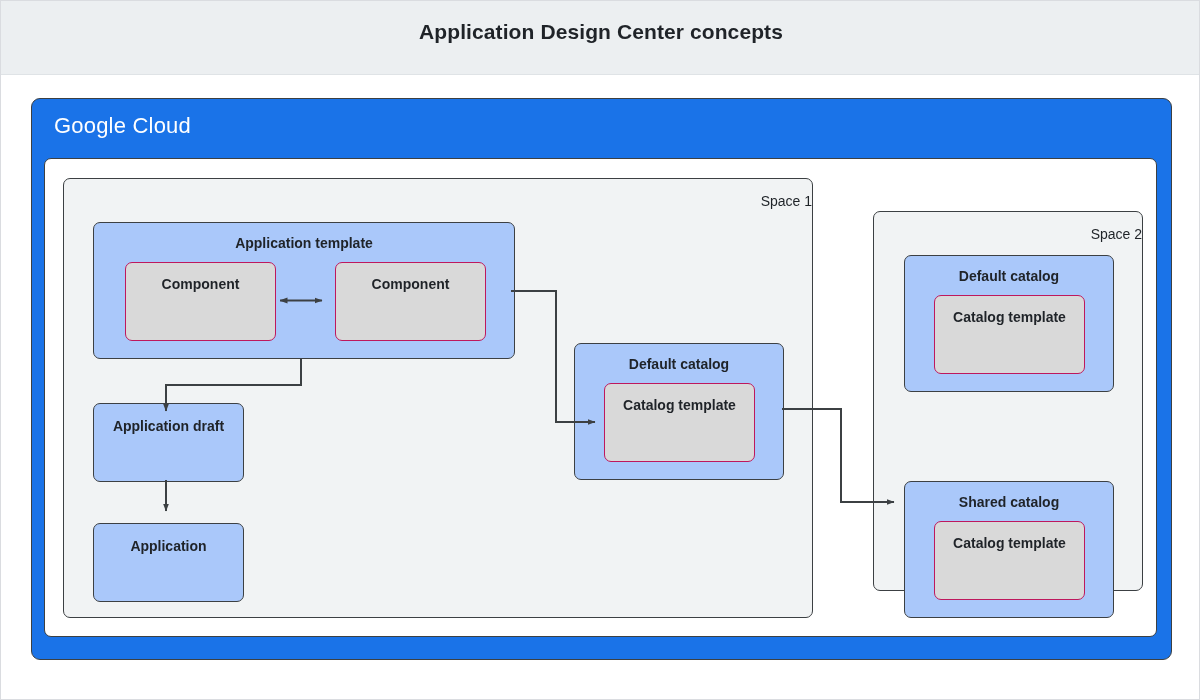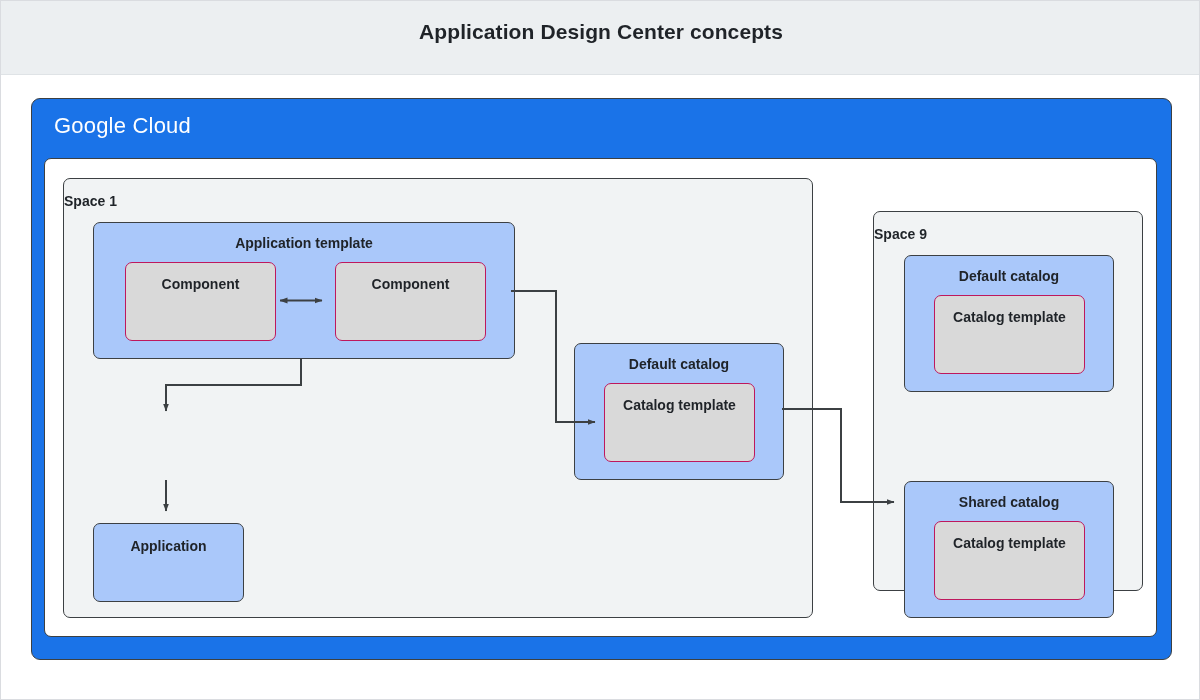--- a/index.html
+++ b/index.html
@@ -83,23 +83,23 @@
     background: #f1f3f4;
     border: 1px solid #3c4043;
     border-radius: 7px;
     box-sizing: border-box;
   }
   .space-label {
     position: absolute;
     top: 14px;
     left: 0;
     width: 100%;
-    text-align: left;
-    font-size: 14px;
-    font-weight: bold;
+    text-align: right;
+    font-size: 14px;
+    font-weight: normal;
     color: #1f2328;
   }
 
   #space1 { left: 18px; top: 19px; width: 750px; height: 440px; }
   #space2 { left: 828px; top: 52px; width: 270px; height: 380px; }
 
   
   .blue-box {
     position: absolute;
     background: #aac8fa;
@@ -191,36 +191,39 @@
 
           <div class="gray-box" style="left:31px; top:39px; width:151px; height:79px;">
             <div class="gray-box-title">Component</div>
           </div>
 
           <div class="gray-box" style="left:241px; top:39px; width:151px; height:79px;">
             <div class="gray-box-title">Component</div>
           </div>
         </div>
 
+        <div class="node-box" style="left:29px; top:224px; width:151px; height:79px;">
+          <div class="node-box-title">Application draft</div>
+        </div>
 
         <div class="node-box" style="left:29px; top:344px; width:151px; height:79px;">
           <div class="node-box-title">Application</div>
         </div>
 
         <div class="blue-box" style="left:510px; top:164px; width:210px; height:137px;">
           <div class="blue-box-title">Default catalog</div>
 
           <div class="gray-box" style="left:29px; top:39px; width:151px; height:79px;">
             <div class="gray-box-title">Catalog template</div>
           </div>
         </div>
       </div>
 
       <div id="space2" class="space-box">
-        <div class="space-label">Space 9</div>
+        <div class="space-label">Space 2</div>
 
         <div class="blue-box" style="left:30px; top:43px; width:210px; height:137px;">
           <div class="blue-box-title">Default catalog</div>
 
           <div class="gray-box" style="left:29px; top:39px; width:151px; height:79px;">
             <div class="gray-box-title">Catalog template</div>
           </div>
         </div>
 
         <div class="blue-box" style="left:30px; top:223px; width:210px; height:137px;margin-top:46px;">

